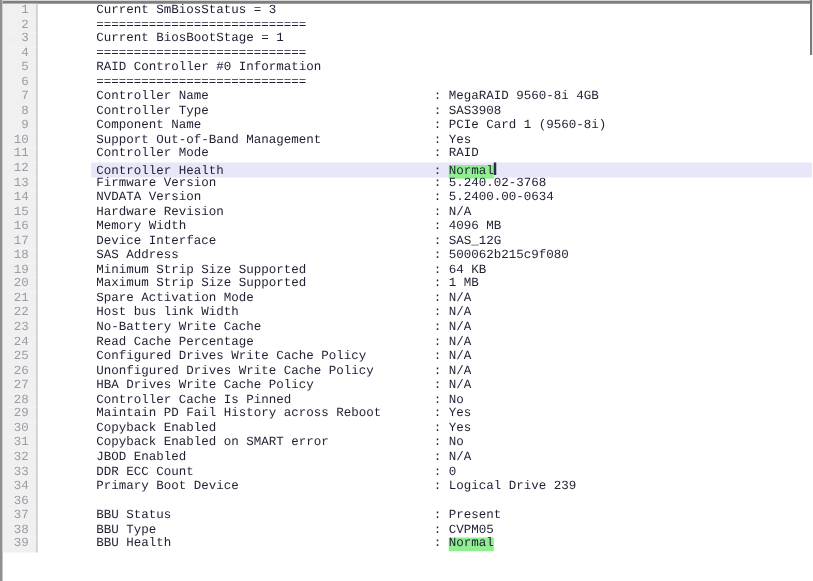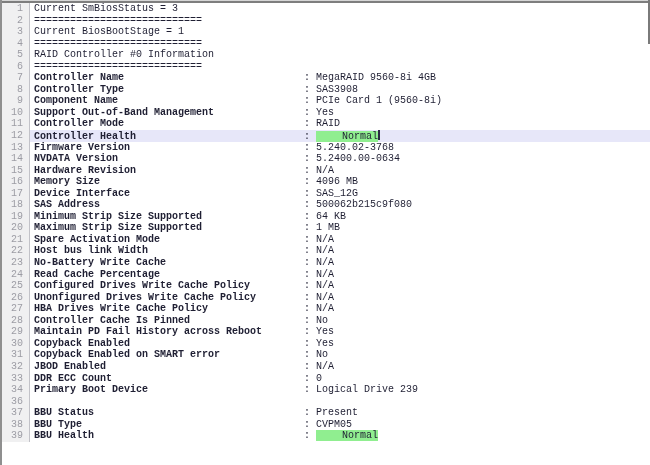--- a/index.html
+++ b/index.html
@@ -44,32 +44,31 @@
     padding-right: 6px;
     background: var(--gutter-bg, #f0f0f1);
     border-right: 1px solid var(--gutter-sep, #c2c2c8);
     color: var(--gutter-num, #9c9ca4);
     user-select: none;
   }
   .text {
     flex: 1 1 auto;
     padding-left: 4px;
     white-space: pre;
+    margin-left: 43px;
   }
   .line.selected .text {
     background: var(--current-line, #e7e7f9);
   }
   .label {
     display: inline-block;
     width: 45ch;
-    font-weight: bold;
   }
   .hl-match {
     background: var(--match-highlight, #90ee90);
-    padding-left: 26px;
   }
   .caret {
     display: inline-block;
     width: 2px;
     height: 10px;
     vertical-align: -1px;
     background: var(--caret-color, #2b2b45);
   }
 </style>
 </head>
@@ -87,21 +86,21 @@
       <div class="line"><span class="num">6</span><span class="text">============================</span></div>
       <div class="line"><span class="num">7</span><span class="text"><span class="label">Controller Name</span><span>: </span><span>MegaRAID 9560-8i 4GB</span></span></div>
       <div class="line"><span class="num">8</span><span class="text"><span class="label">Controller Type</span><span>: </span><span>SAS3908</span></span></div>
       <div class="line"><span class="num">9</span><span class="text"><span class="label">Component Name</span><span>: </span><span>PCIe Card 1 (9560-8i)</span></span></div>
       <div class="line"><span class="num">10</span><span class="text"><span class="label">Support Out-of-Band Management</span><span>: </span><span>Yes</span></span></div>
       <div class="line"><span class="num">11</span><span class="text"><span class="label">Controller Mode</span><span>: </span><span>RAID</span></span></div>
       <div class="line selected"><span class="num">12</span><span class="text"><span class="label">Controller Health</span><span>: </span><span class="hl-match">Normal</span><span class="caret"></span></span></div>
       <div class="line"><span class="num">13</span><span class="text"><span class="label">Firmware Version</span><span>: </span><span>5.240.02-3768</span></span></div>
       <div class="line"><span class="num">14</span><span class="text"><span class="label">NVDATA Version</span><span>: </span><span>5.2400.00-0634</span></span></div>
       <div class="line"><span class="num">15</span><span class="text"><span class="label">Hardware Revision</span><span>: </span><span>N/A</span></span></div>
-      <div class="line"><span class="num">16</span><span class="text"><span class="label">Memory Size</span><span>: </span><span>4096 MB</span></span></div>
+      <div class="line"><span class="num">16</span><span class="text"><span class="label">Memory Width</span><span>: </span><span>4096 MB</span></span></div>
       <div class="line"><span class="num">17</span><span class="text"><span class="label">Device Interface</span><span>: </span><span>SAS_12G</span></span></div>
       <div class="line"><span class="num">18</span><span class="text"><span class="label">SAS Address</span><span>: </span><span>500062b215c9f080</span></span></div>
       <div class="line"><span class="num">19</span><span class="text"><span class="label">Minimum Strip Size Supported</span><span>: </span><span>64 KB</span></span></div>
       <div class="line"><span class="num">20</span><span class="text"><span class="label">Maximum Strip Size Supported</span><span>: </span><span>1 MB</span></span></div>
       <div class="line"><span class="num">21</span><span class="text"><span class="label">Spare Activation Mode</span><span>: </span><span>N/A</span></span></div>
       <div class="line"><span class="num">22</span><span class="text"><span class="label">Host bus link Width</span><span>: </span><span>N/A</span></span></div>
       <div class="line"><span class="num">23</span><span class="text"><span class="label">No-Battery Write Cache</span><span>: </span><span>N/A</span></span></div>
       <div class="line"><span class="num">24</span><span class="text"><span class="label">Read Cache Percentage</span><span>: </span><span>N/A</span></span></div>
       <div class="line"><span class="num">25</span><span class="text"><span class="label">Configured Drives Write Cache Policy</span><span>: </span><span>N/A</span></span></div>
       <div class="line"><span class="num">26</span><span class="text"><span class="label">Unonfigured Drives Write Cache Policy</span><span>: </span><span>N/A</span></span></div>

